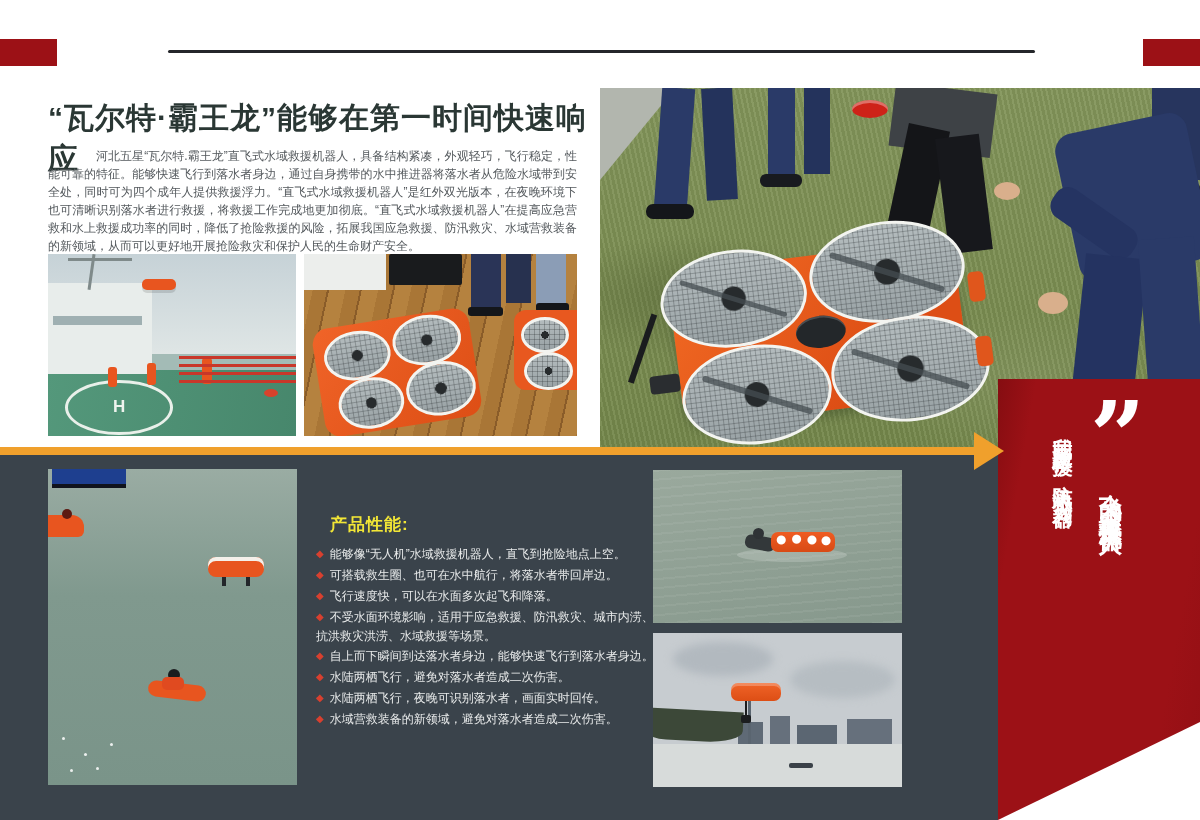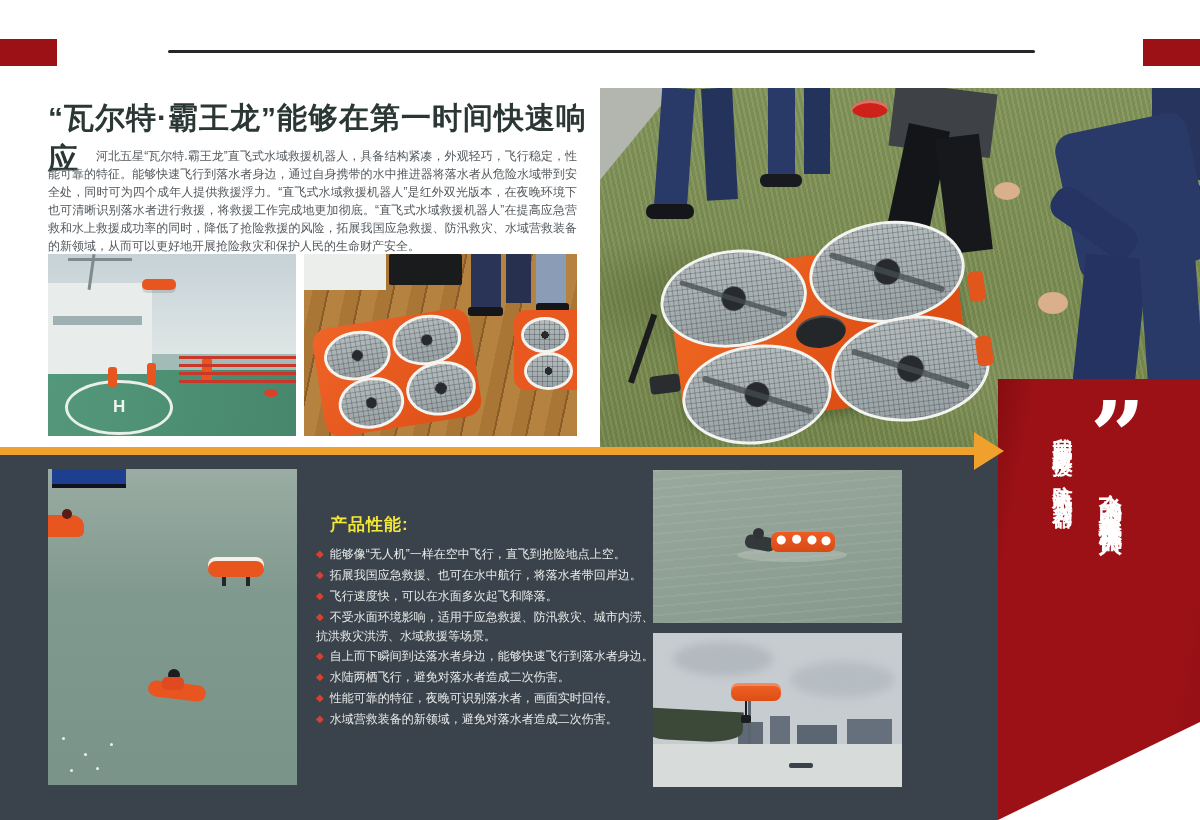--- a/index.html
+++ b/index.html
@@ -303,27 +303,27 @@
       <div class="sc sea-leg2"></div>
       <div class="sc sea-float"></div>
       <div class="sc sea-head"></div>
       <div class="sc sea-vest"></div>
       <div class="sc sea-sparkles"></div>
     </div>
 
     <div class="features">
       <h2>产品性能:</h2>
       <ul>
-        <li><span class="bullet">◆</span><span>能够像“无人机”一样在空中飞行，直飞到抢险地点上空。</span></li>
-        <li><span class="bullet">◆</span><span>拓展我国应急救援、也可在水中航行，将落水者带回岸边。</span></li>
+        <li><span class="bullet">◆</span><span>能够像“无人机”水域救援机器人，直飞到抢险地点上空。</span></li>
+        <li><span class="bullet">◆</span><span>可搭载救生圈、也可在水中航行，将落水者带回岸边。</span></li>
         <li><span class="bullet">◆</span><span>飞行速度快，可以在水面多次起飞和降落。</span></li>
         <li><span class="bullet">◆</span><span>不受水面环境影响，适用于应急救援、防汛救灾、城市内涝、抗洪救灾洪涝、水域救援等场景。</span></li>
         <li><span class="bullet">◆</span><span>自上而下瞬间到达落水者身边，能够快速飞行到落水者身边。</span></li>
         <li><span class="bullet">◆</span><span>水陆两栖飞行，避免对落水者造成二次伤害。</span></li>
-        <li><span class="bullet">◆</span><span>性能可靠的特征，夜晚可识别落水者，画面实时回传。</span></li>
+        <li><span class="bullet">◆</span><span>水陆两栖飞行，夜晚可识别落水者，画面实时回传。</span></li>
         <li><span class="bullet">◆</span><span>水域营救装备的新领域，避免对落水者造成二次伤害。</span></li>
       </ul>
     </div>
 
     <div class="photo photo-waterA">
       <div class="sc wa-wake"></div>
       <div class="sc wa-body"></div>
       <div class="sc wa-head"></div>
       <div class="sc wa-drone"></div>
     </div>

